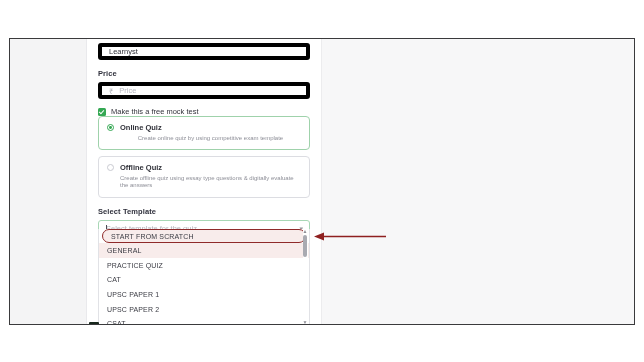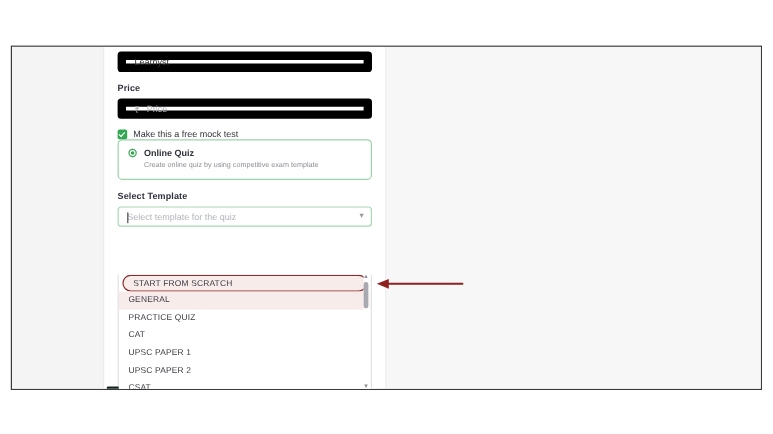--- a/index.html
+++ b/index.html
@@ -65,21 +65,21 @@
   
   .field-label {
     font-size: 7.5px;
     font-weight: bold;
     color: #30313d;
     margin: 9px 0 4px 0;
     letter-spacing: .1px;
   }
   .text-input {
     height: 17px;
-    border: 7px solid #000000;
+    border: 4px solid #000000;
     border-radius: 3px;
     background: #fff;
     display: flex;
     align-items: center;
     padding: 0 7px;
     font-size: 7.5px;
     color: #2f3037;
     box-sizing: border-box;
   }
   .rupee {
@@ -124,20 +124,21 @@
   .quiz-card {
     border: 1px solid #dcdde2;
     border-radius: 4px;
     padding: 6px 8px 7px 8px;
     margin-bottom: 6px;
     background: #fff;
     box-sizing: border-box;
   }
   .quiz-card.selected {
     border-color: #9fd2ab;
+    text-align: center;
   }
   .quiz-card-top {
     display: flex;
     align-items: center;
     gap: 6px;
   }
   .radio {
     width: 7px;
     height: 7px;
     border-radius: 50%;
@@ -313,20 +314,27 @@
 
 
     <div class="quiz-card selected">
       <div class="quiz-card-top">
         <span class="radio on"></span>
         <span class="quiz-title">Online Quiz</span>
       </div>
       <div class="quiz-desc">Create online quiz by using competitive exam template</div>
     </div>
 
+    <div class="quiz-card">
+      <div class="quiz-card-top">
+        <span class="radio"></span>
+        <span class="quiz-title">Offline Quiz</span>
+      </div>
+      <div class="quiz-desc">Create offline quiz using essay type questions &amp; digitally evaluate the answers</div>
+    </div>
 
     <div class="field-label">Select Template</div>
     <div id="template-select">
       <span id="template-select-caret"></span>
       <span id="template-select-value">Select template for the quiz</span>
       <span id="chevron-down">▾</span>
     </div>
 
   </div>
 

